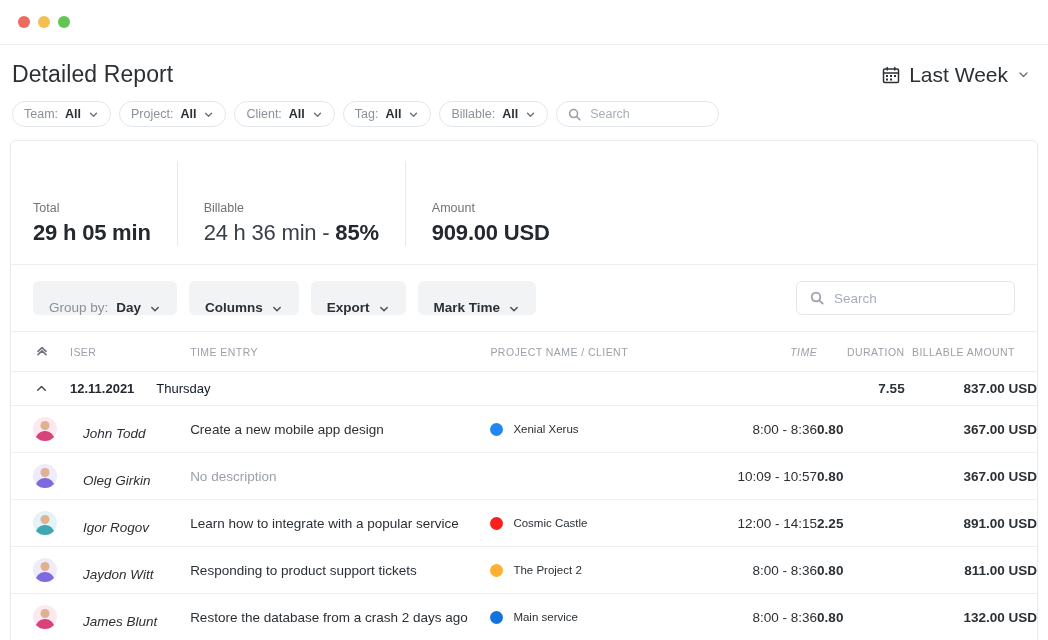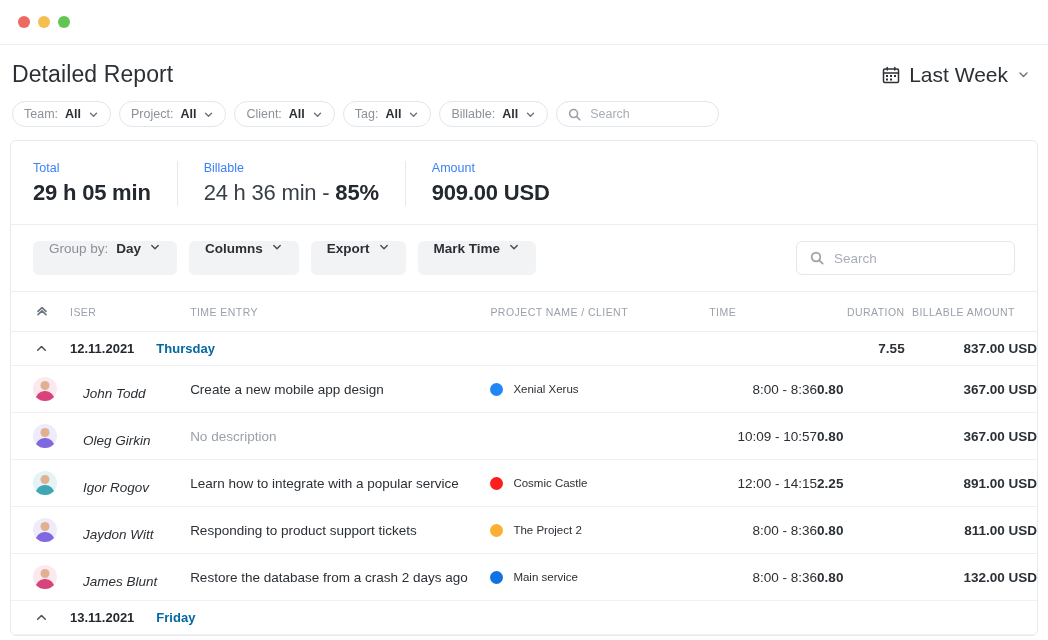--- a/index.html
+++ b/index.html
@@ -78,32 +78,32 @@
     margin-top: 13px;
     border: 1px solid #e6e9ed;
     border-radius: 6px;
     background: #fff;
     overflow: hidden;
   }
 
   .summary { display: flex; align-items: center; padding: 20px 22px 18px 22px; }
   .sum-item { padding-right: 26px; }
   .sum-item + .sum-item { border-left: 1px solid #e6e9ed; padding-left: 26px; }
-  .sum-label { font-size: 12.5px; color: #3b82f6; margin-bottom: 5px; }
+  .sum-label { font-size: 12.5px; color: #737373; margin-bottom: 5px; margin-top: 40px; }
   .sum-value { font-size: 22px; font-weight: 700; color: #24292f; letter-spacing: -.2px; white-space: nowrap; }
   .sum-value .muted { font-weight: 400; color: #3a4048; }
 
   .toolbar {
     display: flex; align-items: center; justify-content: space-between;
     border-top: 1px solid #eceef1;
     padding: 16px 22px 16px 22px;
   }
   .tb-left { display: flex; gap: 12px; }
   .btn {
-    display: flex; align-items: flex-start; gap: 8px;
+    display: flex; align-items: flex-end; gap: 8px;
     background: #f1f3f5; border: 0; border-radius: 6px;
     height: 34px; padding: 0 16px;
     font-size: 13.5px; color: #2b3035; cursor: pointer;
     font-family: inherit; white-space: nowrap;
   }
   .btn .pre { color: #8b9199; }
   .btn .bv { font-weight: 600; }
   .btn .cv { color:#4b5158; display:inline-flex; }
 
   .search2 {
@@ -125,40 +125,40 @@
     padding: 12px 0 11px 0;
     border-top: 1px solid #eceef1;
     border-bottom: 1px solid #eceef1;
     background: #fff;
     overflow: hidden; white-space: nowrap;
   }
   .th-collapse { width: 58px; text-align: left; padding-left: 24px !important; }
   .th-user { width: 118px; text-align: left; }
   .th-entry { width: 295px; text-align: left; }
   .th-project { width: 215px; text-align: left; }
-  .th-time { width: 106px; text-align: left; }
+  .th-time { width: 106px; text-align: right; font-style: italic; }
   .th-duration { width: 86px; text-align: right; }
   .th-amount { width: 130px; text-align: right; padding-right: 22px !important; }
 
   .collapse-icon { color: #6b7280; display: inline-flex; }
 
   .report tbody td {
     border-bottom: 1px solid #eef0f2;
     font-size: 13.5px; color: #2b3035;
     padding: 0; height: 47px; vertical-align: middle;
   }
 
   tr.group td { height: 34px; border-bottom: 1px solid #eef0f2; }
   .group-date {
     display: flex; align-items: center; gap: 22px;
     padding-left: 24px; font-size: 13px; font-weight: 700; color: #24292f;
     white-space: nowrap;
   }
   .group-date .caret { color: #4b5158; display:inline-flex; }
-  .group-day { font-size: 13px; color: #0369a1; font-weight: 700; }
+  .group-day { font-size: 13px; color: #0f172a; font-weight: 400; }
   .group-dur { text-align: right; font-size: 13px; font-weight: 700; color: #24292f; }
   .group-amt { text-align: right; font-size: 13px; font-weight: 700; color: #24292f; padding-right: 22px; }
 
   .cell-user { display: flex; align-items: flex-end; gap: 26px; padding-left: 22px; font-style: italic; }
   .avatar {
     width: 24px; height: 24px; border-radius: 50%;
     position: relative; overflow: hidden; flex: 0 0 auto;
   }
   .avatar .head {
     position: absolute; left: 50%; top: 3.5px; transform: translateX(-50%);

